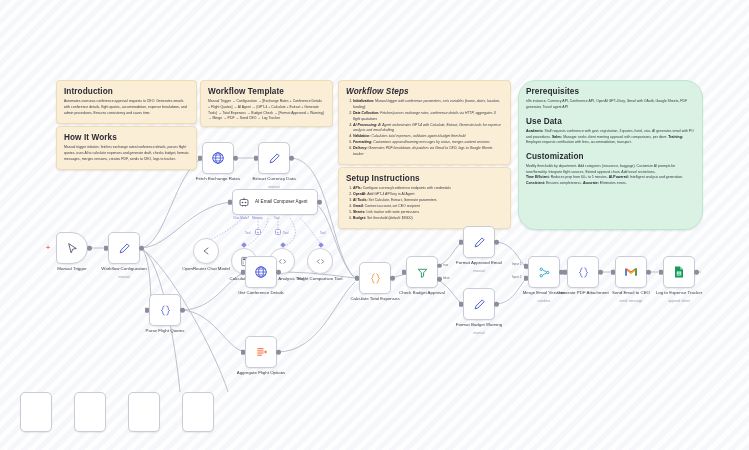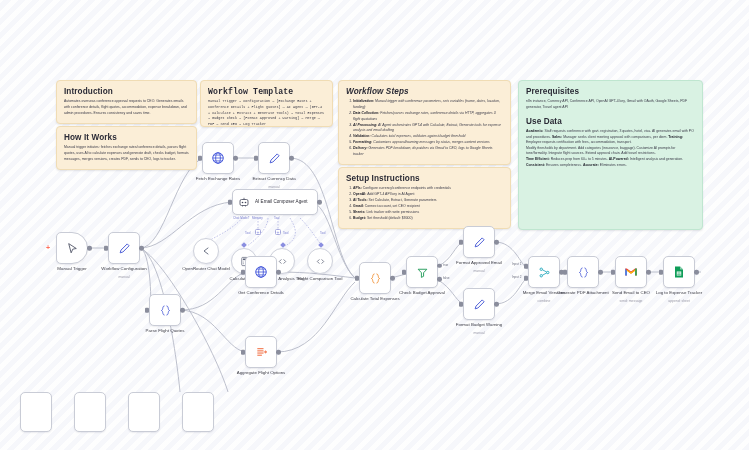--- a/index.html
+++ b/index.html
@@ -193,21 +193,21 @@
 
   <div class="sticky amber" style="left:56px; top:126px; width:141px; height:44px;">
     <h3>How It Works</h3>
     <p>Manual trigger initiates: fetches exchange rates/conference details, parses flight quotes, uses AI to calculate expenses and generate draft, checks budget, formats messages, merges versions, creates PDF, sends to CEO, logs to tracker.</p>
   </div>
   <div class="sticky amber" style="left:56px; top:80px; width:141px; height:44px;">
     <h3>Introduction</h3>
     <p>Automates overseas conference approval requests to CEO. Generates emails with conference details, flight quotes, accommodation, expense breakdown, and admin procedures. Ensures consistency and saves time.</p>
   </div>
 
-  <div class="sticky amber" style="left:200px; top:80px; width:133px; height:47px;font-family:Liberation Mono, monospace;">
+  <div class="sticky amber" style="left:200px; top:80px; width:133px; height:47px;">
     <h3>Workflow Template</h3>
     <p>Manual Trigger → Configuration → [Exchange Rates + Conference Details + Flight Quotes] → AI Agent → (GPT-4 + Calculate + Extract + Generate Tools) → Total Expenses → Budget Check → [Format Approved + Warning] → Merge → PDF → Send CEO → Log Tracker</p>
   </div>
 
   <div class="sticky amber" style="left:338px; top:80px; width:173px; height:85px;font-style:italic;">
     <h3>Workflow Steps</h3>
     <ol>
       <li><b>Initialization:</b><span> Manual trigger with conference parameters, sets variables (name, dates, location, funding)</span></li>
       <li><b>Data Collection:</b><span> Fetches/parses exchange rates, conference details via HTTP, aggregates 3 flight quotations</span></li>
       <li><b>AI Processing:</b><span> AI Agent orchestrates GPT-4 with Calculate, Extract, Generate tools for expense analysis and email drafting</span></li>
@@ -222,31 +222,32 @@
     <ol>
       <li><b>APIs:</b><span> Configure currency/conference endpoints with credentials</span></li>
       <li><b>OpenAI:</b><span> Add GPT-4 API key in AI Agent</span></li>
       <li><b>AI Tools:</b><span> Set Calculate, Extract, Generate parameters</span></li>
       <li><b>Gmail:</b><span> Connect account, set CEO recipient</span></li>
       <li><b>Sheets:</b><span> Link tracker with write permissions</span></li>
       <li><b>Budget:</b><span> Set threshold (default: $8000)</span></li>
     </ol>
   </div>
 
-  <div class="sticky mint" style="left:518px; top:80px; width:185px; height:150px;">
+  <div class="sticky mint" style="left:518px; top:80px; width:185px; height:150px;border-radius:18px;">
     <h3>Prerequisites</h3>
     <p>n8n instance, Currency API, Conference API, OpenAI GPT-4 key, Gmail with OAuth, Google Sheets, PDF generator, Travel agent API</p>
 
     <h3 class="second">Use Data</h3>
     <p>
       <b>Academic:</b><span> Staff requests conference with govt. registration, 3 quotes, hotel, visa. AI generates email with PO and procedures.</span>
       <b>Sales:</b><span> Manager seeks client meeting approval with comparisons, per diem.</span>
       <b>Training:</b><span> Employee requests certification with fees, accommodation, transport.</span>
     </p>
 
+    <h3 class="second">Customization</h3>
     <p>Modify thresholds by department. Add categories (insurance, baggage). Customize AI prompts for tone/formality. Integrate flight sources. Extend approval chain. Add travel restrictions.</p>
 
     <p>
       <b>Time Efficient:</b><span> Reduces prep from 60+ to 5 minutes.</span>
       <b>AI-Powered:</b><span> Intelligent analysis and generation.</span>
       <b>Consistent:</b><span> Ensures completeness.</span>
       <b>Accurate:</b><span> Eliminates errors.</span>
     </p>
   </div>
 

